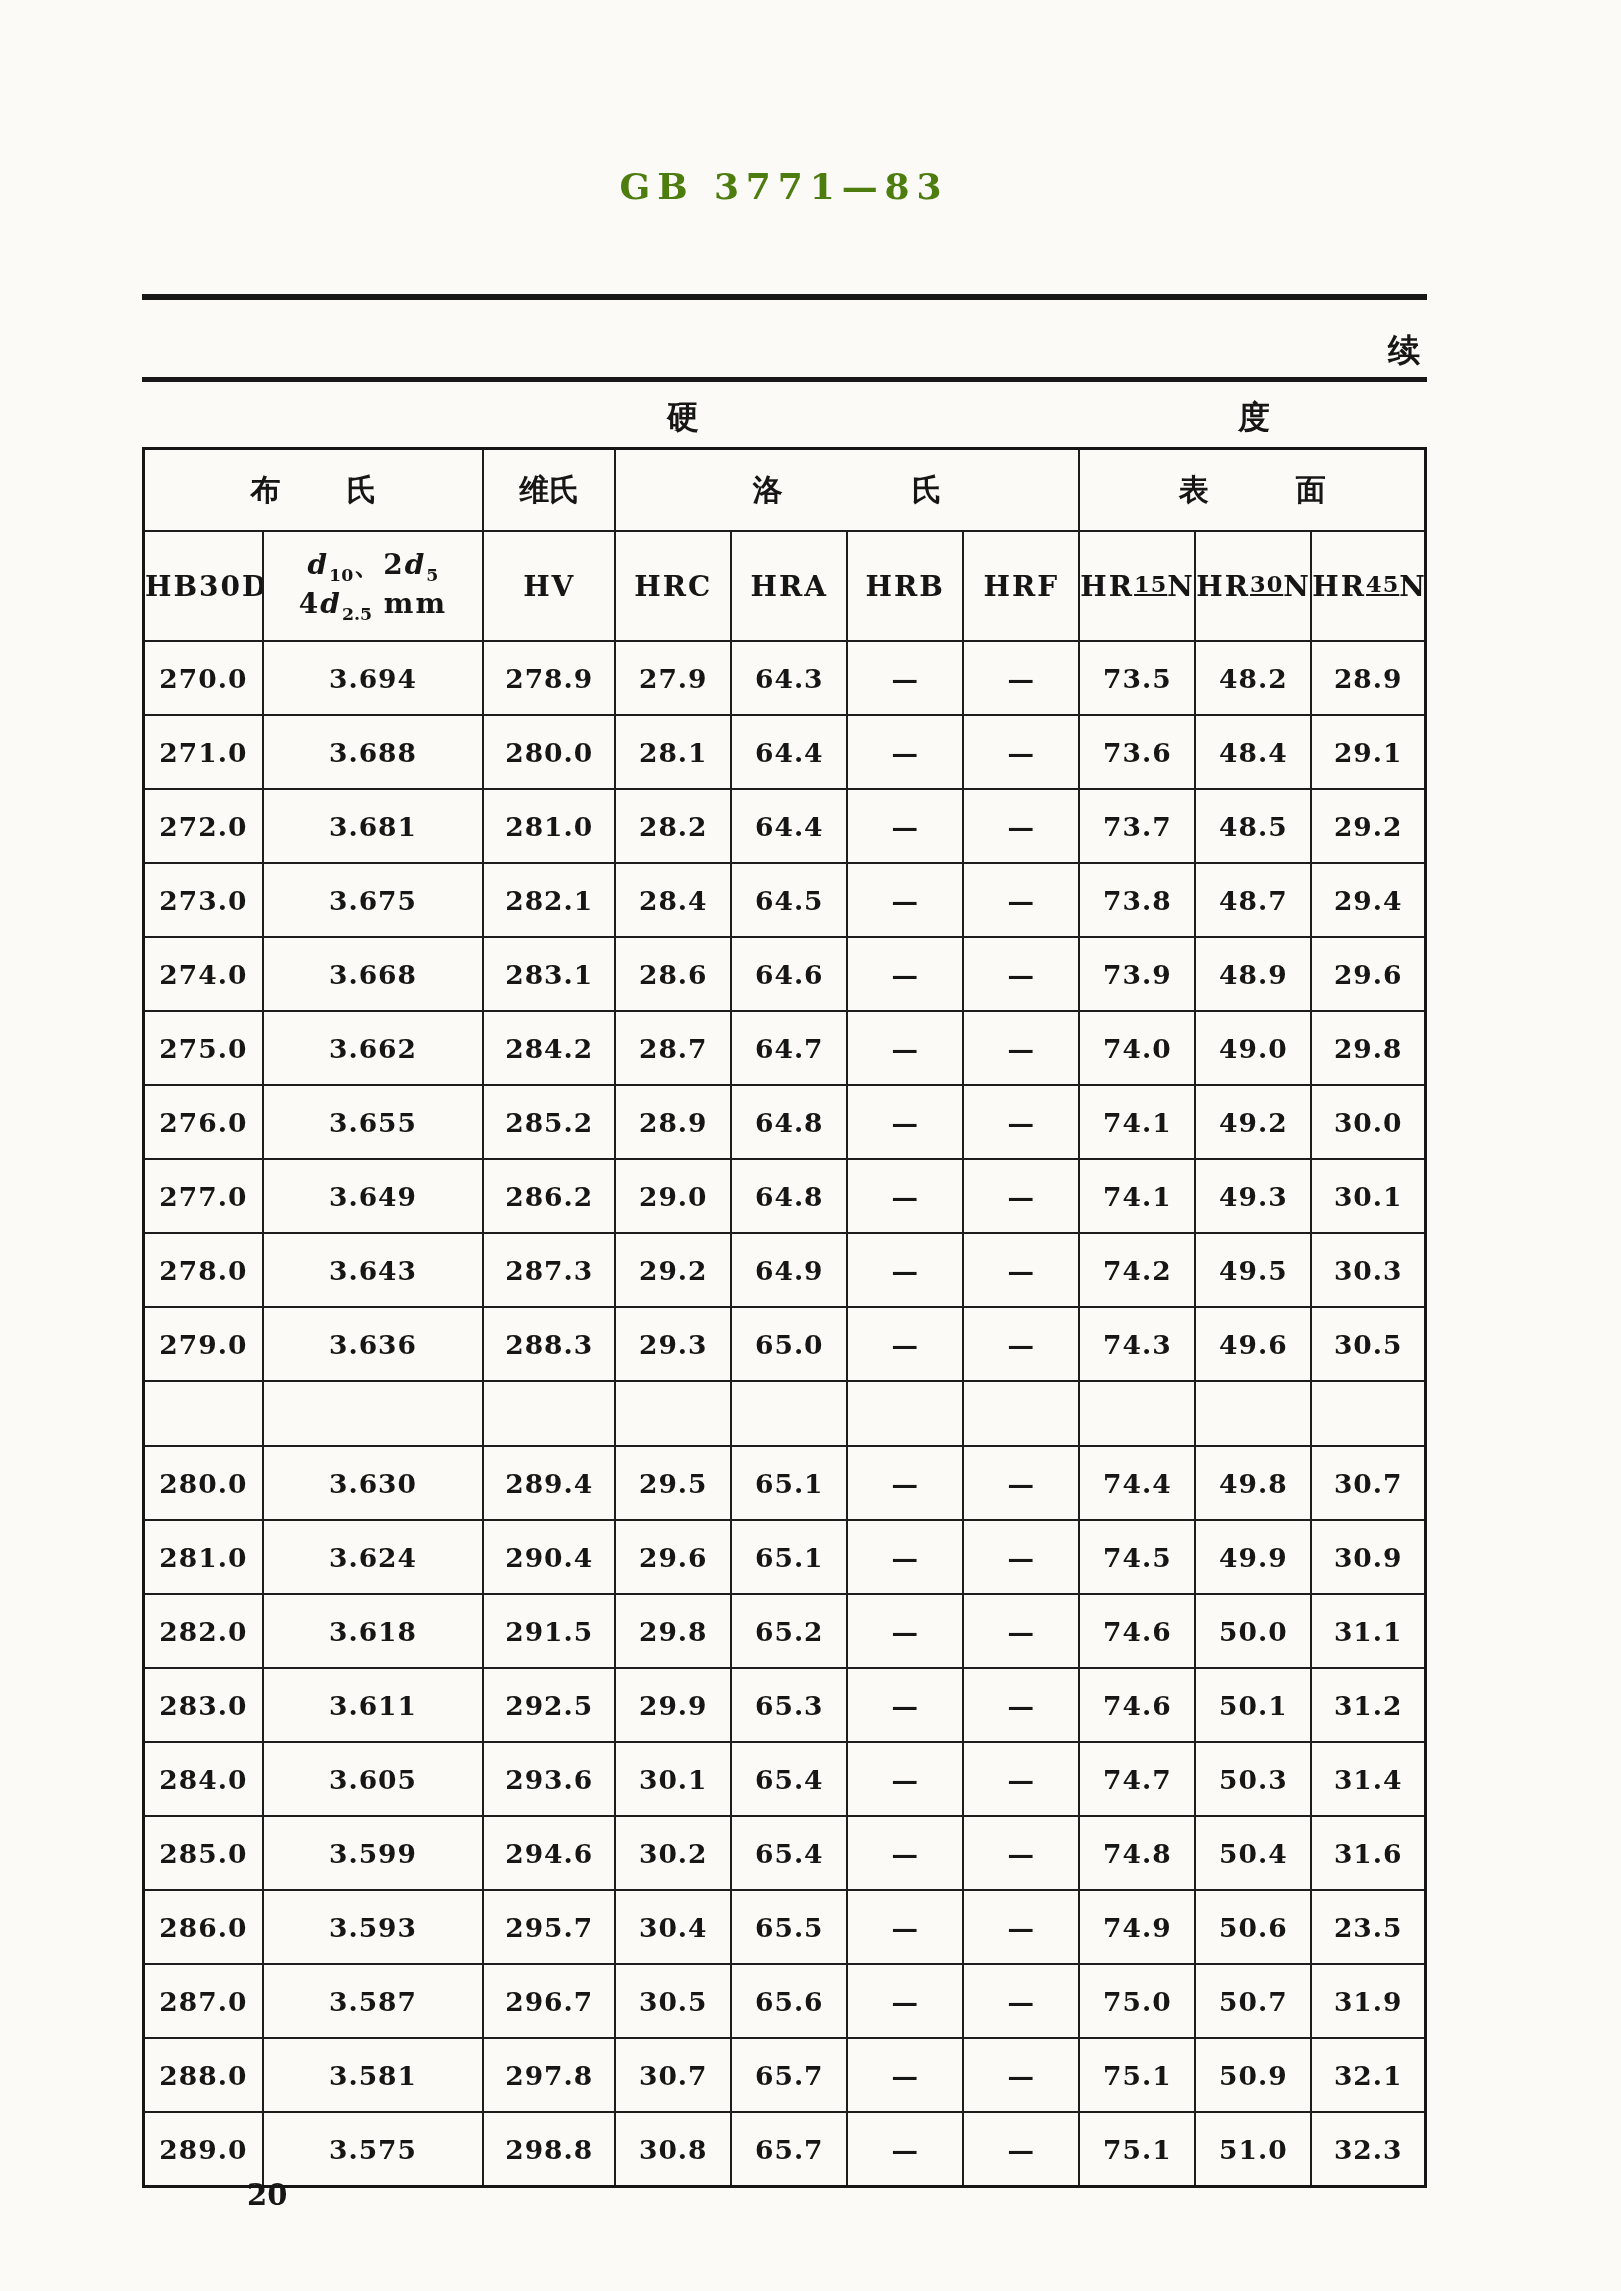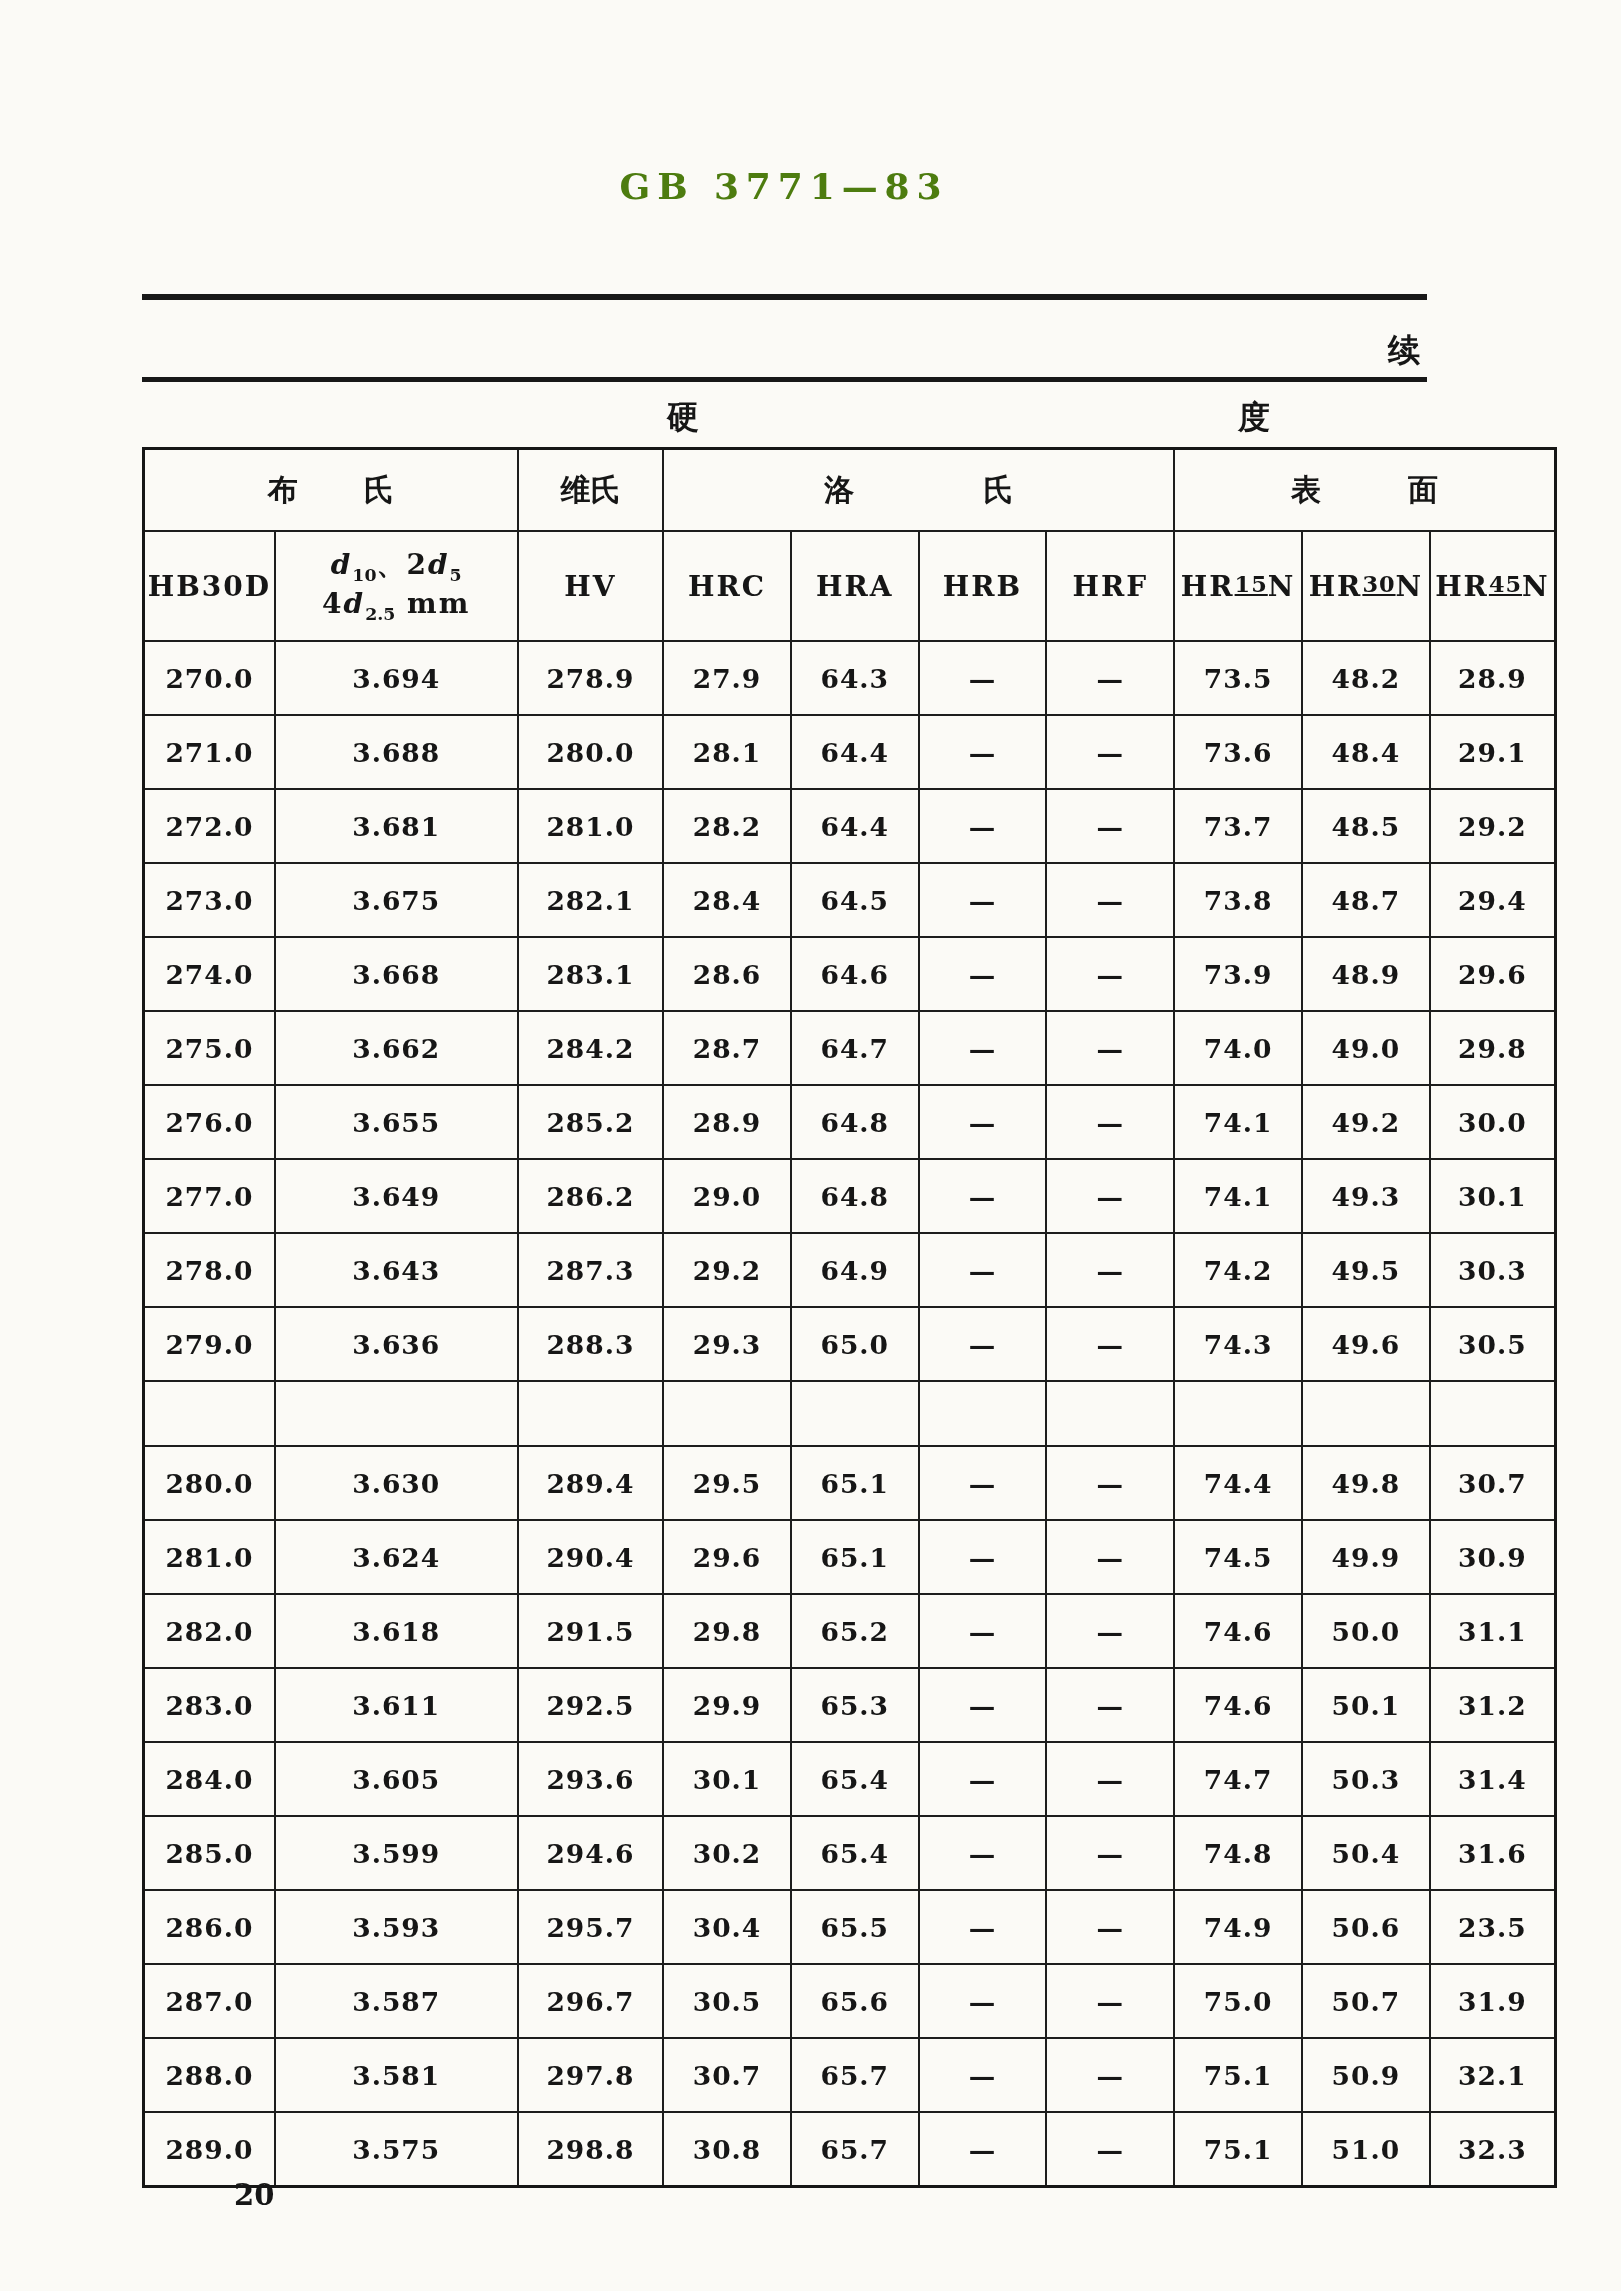--- a/index.html
+++ b/index.html
@@ -25,21 +25,21 @@
   }
   .span-title { position:absolute; top:396px; left:142px; width:1284px; height:49px; }
   .span-title span {
     position:absolute; font-size:32px; font-weight:bold;
     font-family:"DejaVu Sans","Liberation Sans",sans-serif;
   }
   .hard-left  { left:525px; }
   .hard-right { left:1096px; }
 
   table.conv {
-    position:absolute; top:447px; left:142px; width:1415px;
+    position:absolute; top:447px; left:142px; width:1285px;
     border-collapse:collapse; table-layout:fixed;
     background:transparent;
     border-radius:15px;
   }
   table.conv th, table.conv td {
     border:2.9px solid #1d1d1d;
     text-align:center; vertical-align:middle;
     padding:0; overflow:hidden;
   }
   table.conv { border:3.9px solid #161616; }
@@ -54,21 +54,21 @@
   tr.colhead-row th sub { font-size:0.62em; letter-spacing:0; }
   tr.colhead-row th i { font-family:"DejaVu Serif","Liberation Serif",serif; }
   tr.colhead-row th .sm { font-size:0.80em; position:relative; top:-0.14em; letter-spacing:1px;text-decoration:underline; }
   tbody td { height:72px; font-size:26.5px; font-weight:bold; letter-spacing:1px; }
   tr.sep-row td { height:63px; }
   
   .ls2 { letter-spacing:2.2em; padding-left:2.2em !important; }
   .ls3 { letter-spacing:2.9em; padding-left:2.9em !important; }
   .ls4 { letter-spacing:4.3em; padding-left:4.3em !important; }
   .page-number {
-    position:absolute; top:2178px; left:234px;
+    position:absolute; top:2178px; left:247px;
     font-size:29px; font-weight:bold;
   }
 </style>
 </head>
 <body>
 
 <div class="page-title">GB 3771—83</div>
 
 <div class="rule rule-1"></div>
 

